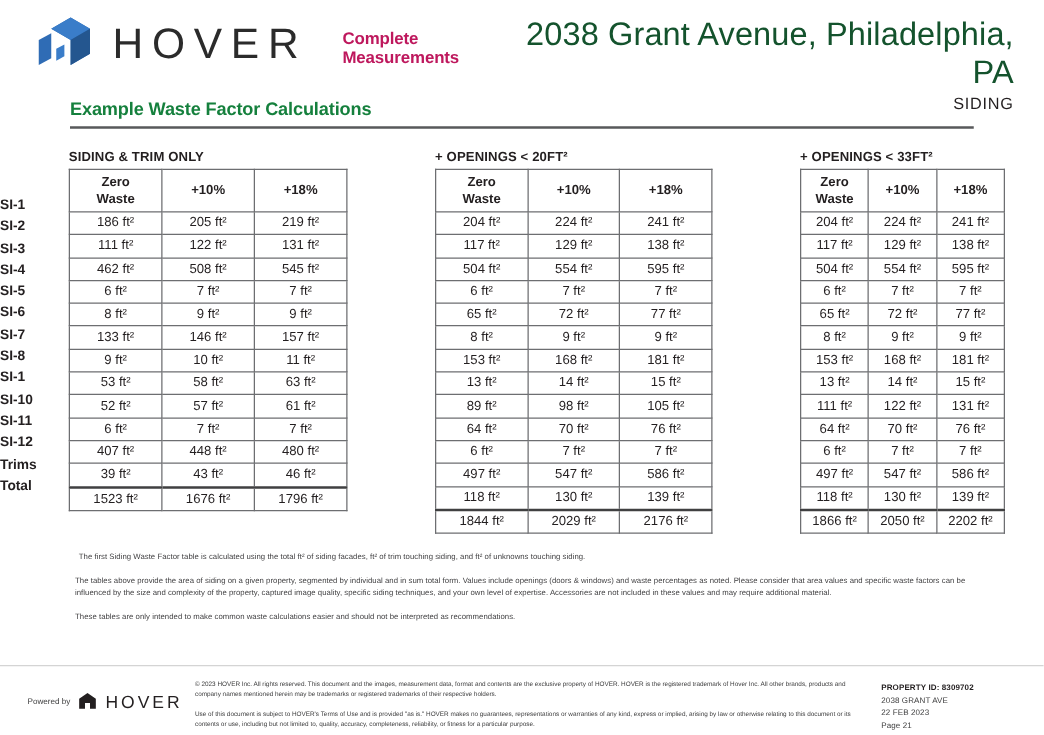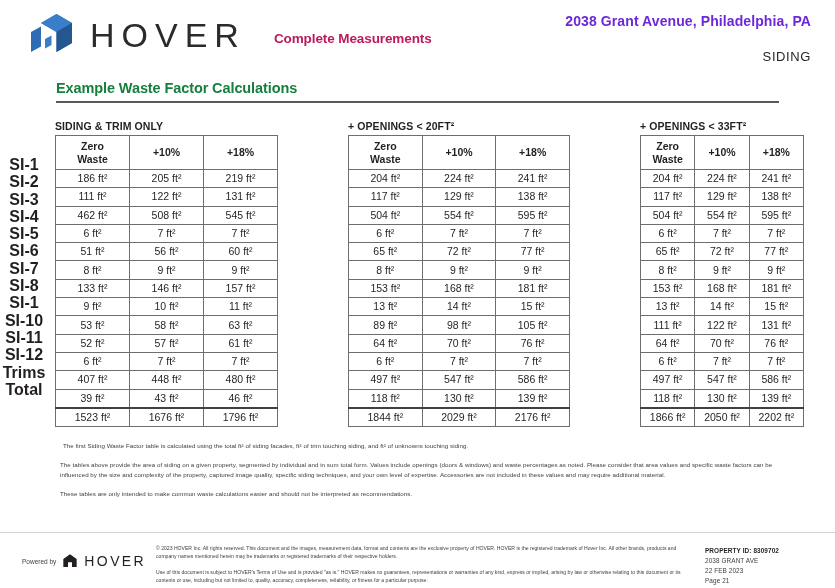--- a/index.html
+++ b/index.html
@@ -42,31 +42,31 @@
   .tagline {
     font-size: 13.5px;
     font-weight: bold;
     color: #be185d;
     letter-spacing: -0.1px;
     padding-top: 6px;
     padding-left: 14px;
   }
   .addr-block { text-align: right; padding-top: 1px; }
   .addr-line {
-    font-size: 14px;
-    color: #6d28d9;
+    font-size: 26px;
+    color: #14532d;
     line-height: 1.15;
-    font-weight: 700;
+    font-weight: 400;
     letter-spacing: 0.1px;
   }
   .addr-sub {
     font-size: 13px;
     color: #231f20;
     letter-spacing: 0.6px;
-    margin-top: 20px;
+    margin-top: 2px;
   }
 
   
   .section-wrap { padding: 18px 56px 0 56px; }
   .section-title {
     font-size: 14.5px;
     font-weight: bold;
     color: #15803d;
     letter-spacing: -0.1px;
     padding-bottom: 5px;
@@ -85,23 +85,23 @@
   }
   .rowlabels {
     width: 55px;
     flex: 0 0 55px;
     padding-top: 36px;
     box-sizing: border-box;
   }
   .rowlabel {
     height: 17.3px;
     line-height: 17.3px;
-    text-align: center;
+    text-align: left;
     padding-right: 7px;
-    font-size: 16px;
+    font-size: 11px;
     font-weight: bold;
     color: #231f20;
     white-space: nowrap;
   }
 
   .table-block { box-sizing: border-box; }
   .table-block.t1 { width: 223px; }
   .table-block.t2 { width: 222px; margin-left: 70px; }
   .table-block.t3 { width: 164px; margin-left: 70px; }
 
@@ -290,25 +290,20 @@
             <td>462 ft²</td>
             <td>508 ft²</td>
             <td>545 ft²</td>
           </tr>
         <tr>
             <td>6 ft²</td>
             <td>7 ft²</td>
             <td>7 ft²</td>
           </tr>
         <tr>
-            <td>51 ft²</td>
-            <td>56 ft²</td>
-            <td>60 ft²</td>
-          </tr>
-        <tr>
             <td>8 ft²</td>
             <td>9 ft²</td>
             <td>9 ft²</td>
           </tr>
         <tr>
             <td>133 ft²</td>
             <td>146 ft²</td>
             <td>157 ft²</td>
           </tr>
         <tr>

